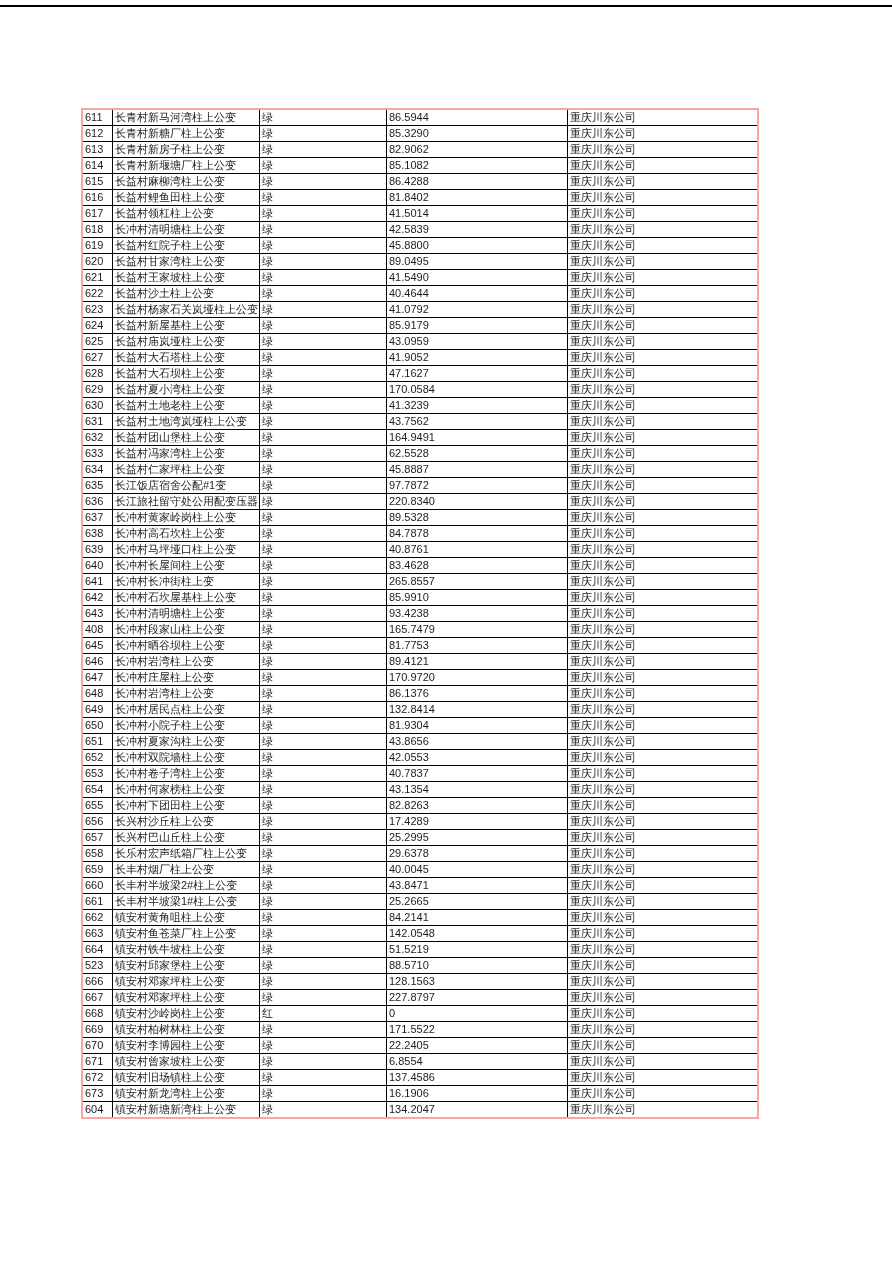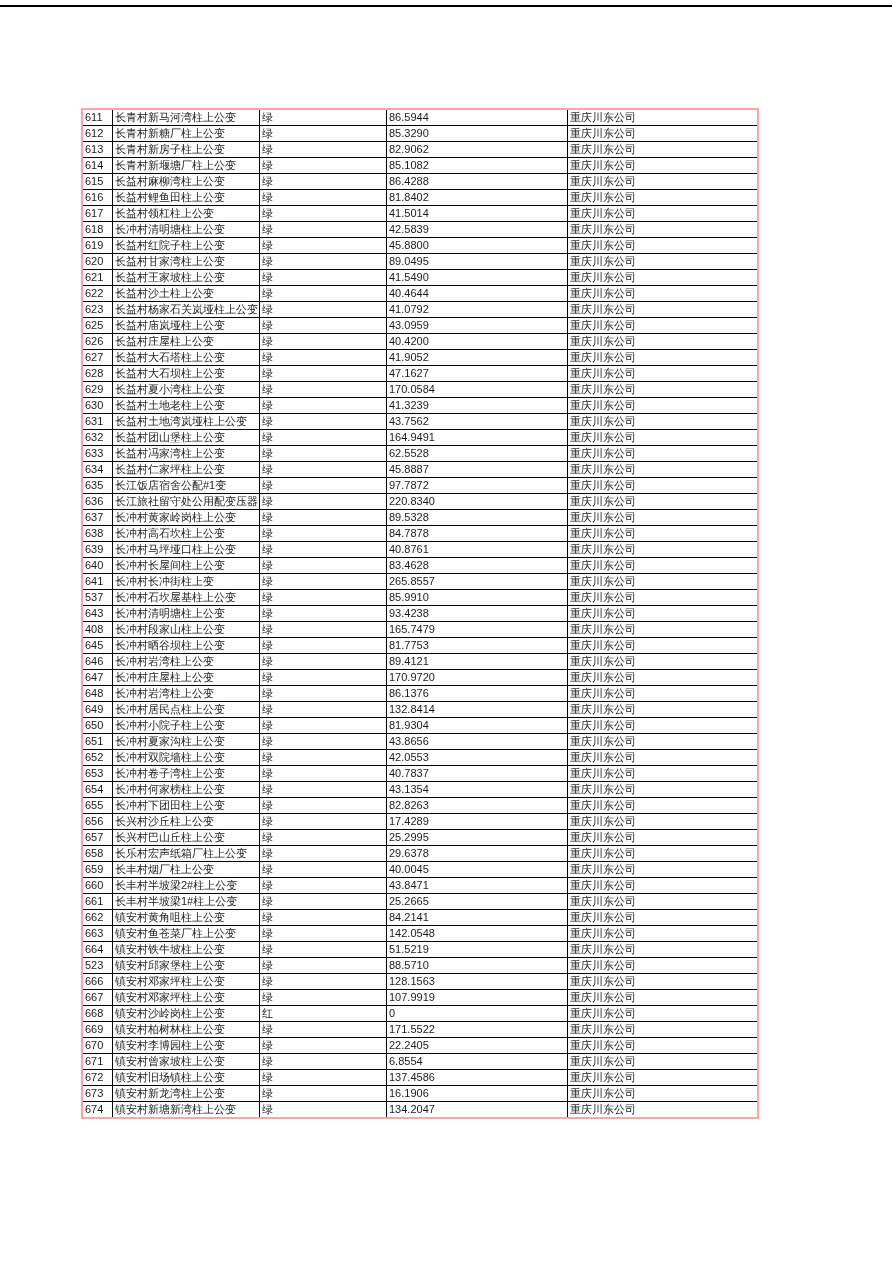--- a/index.html
+++ b/index.html
@@ -146,34 +146,34 @@
         <td class="c-company">重庆川东公司</td>
       </tr>
       <tr>
         <td class="c-num">623</td>
         <td class="c-name">长益村杨家石关岚垭柱上公变</td>
         <td class="c-status">绿</td>
         <td class="c-value">41.0792</td>
         <td class="c-company">重庆川东公司</td>
       </tr>
       <tr>
+        <td class="c-num">624</td>
+        <td class="c-name">长益村新屋基柱上公变</td>
+        <td class="c-status">绿</td>
+        <td class="c-value">85.9179</td>
+        <td class="c-company">重庆川东公司</td>
+      </tr>
+      <tr>
         <td class="c-num">625</td>
         <td class="c-name">长益村庙岚垭柱上公变</td>
         <td class="c-status">绿</td>
         <td class="c-value">43.0959</td>
         <td class="c-company">重庆川东公司</td>
       </tr>
       <tr>
-        <td class="c-num">626</td>
-        <td class="c-name">长益村庄屋柱上公变</td>
-        <td class="c-status">绿</td>
-        <td class="c-value">40.4200</td>
-        <td class="c-company">重庆川东公司</td>
-      </tr>
-      <tr>
         <td class="c-num">627</td>
         <td class="c-name">长益村大石塔柱上公变</td>
         <td class="c-status">绿</td>
         <td class="c-value">41.9052</td>
         <td class="c-company">重庆川东公司</td>
       </tr>
       <tr>
         <td class="c-num">628</td>
         <td class="c-name">长益村大石坝柱上公变</td>
         <td class="c-status">绿</td>
@@ -265,21 +265,21 @@
         <td class="c-company">重庆川东公司</td>
       </tr>
       <tr>
         <td class="c-num">641</td>
         <td class="c-name">长冲村长冲街柱上变</td>
         <td class="c-status">绿</td>
         <td class="c-value">265.8557</td>
         <td class="c-company">重庆川东公司</td>
       </tr>
       <tr>
-        <td class="c-num">537</td>
+        <td class="c-num">642</td>
         <td class="c-name">长冲村石坎屋基柱上公变</td>
         <td class="c-status">绿</td>
         <td class="c-value">85.9910</td>
         <td class="c-company">重庆川东公司</td>
       </tr>
       <tr>
         <td class="c-num">643</td>
         <td class="c-name">长冲村清明塘柱上公变</td>
         <td class="c-status">绿</td>
         <td class="c-value">93.4238</td>
@@ -443,21 +443,21 @@
         <td class="c-num">666</td>
         <td class="c-name">镇安村邓家坪柱上公变</td>
         <td class="c-status">绿</td>
         <td class="c-value">128.1563</td>
         <td class="c-company">重庆川东公司</td>
       </tr>
       <tr>
         <td class="c-num">667</td>
         <td class="c-name">镇安村邓家坪柱上公变</td>
         <td class="c-status">绿</td>
-        <td class="c-value">107.9919</td>
+        <td class="c-value">227.8797</td>
         <td class="c-company">重庆川东公司</td>
       </tr>
       <tr>
         <td class="c-num">668</td>
         <td class="c-name">镇安村沙岭岗柱上公变</td>
         <td class="c-status">红</td>
         <td class="c-value">0</td>
         <td class="c-company">重庆川东公司</td>
       </tr>
       <tr>
@@ -489,20 +489,20 @@
         <td class="c-company">重庆川东公司</td>
       </tr>
       <tr>
         <td class="c-num">673</td>
         <td class="c-name">镇安村新龙湾柱上公变</td>
         <td class="c-status">绿</td>
         <td class="c-value">16.1906</td>
         <td class="c-company">重庆川东公司</td>
       </tr>
       <tr>
-        <td class="c-num">674</td>
+        <td class="c-num">604</td>
         <td class="c-name">镇安村新塘新湾柱上公变</td>
         <td class="c-status">绿</td>
         <td class="c-value">134.2047</td>
         <td class="c-company">重庆川东公司</td>
       </tr>
     </tbody>
 </table>
 
 </body></html>

